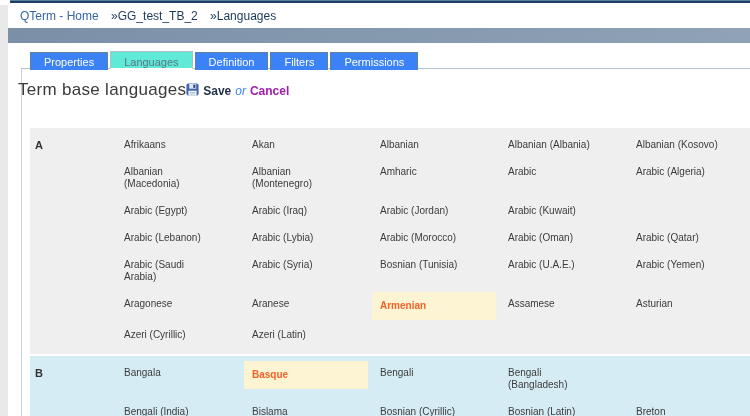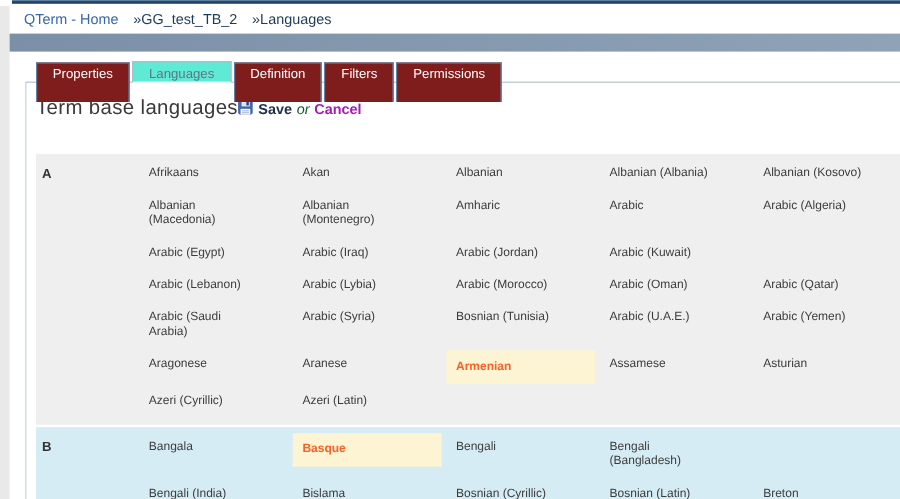--- a/index.html
+++ b/index.html
@@ -14,34 +14,34 @@
   .breadcrumb { position:absolute; left:20px; top:7px; height:18px; line-height:18px; font-size:12px; white-space:nowrap; }
   .breadcrumb a { text-decoration:none; margin-right:9px; cursor:pointer; }
   .crumb-home { color:#3567a5; }
   .crumb-item { color:#1c3a5a; }
   .steel-bar { position:absolute; left:8px; right:0; top:28px; height:15px;
     background:linear-gradient(90deg,#7b90a7,#8fa2b6); }
   .panel-vline { position:absolute; left:21px; top:69px; bottom:0; width:0; border-left:1px solid #c6d3dc; }
   .tabs-line { position:absolute; left:21px; right:0; top:68px; height:1px; background:#b3c4d1; }
   .tabs { position:absolute; left:30px; top:52px; display:flex; gap:2px; z-index:2; }
   .tab {
-    height:33px; padding:2px 13px 0 13px; font-size:11px; line-height:14px;
-    background:#7f1d1d; color:#ffffff; border:1px solid #62829b; border-bottom:none;
+    height:18px; padding:2px 13px 0 13px; font-size:11px; line-height:14px;
+    background:#3b82f6; color:#ffffff; border:1px solid #62829b; border-bottom:none;
     cursor:pointer; white-space:nowrap;
   }
   .tab.active {
     background:#5eead4; color:#5c7689; border:1px solid #aabecb; border-bottom:1px solid #ffffff;
     height:18px; margin-top:-1px; padding-top:3px;
   }
-  .heading-row { position:absolute; left:30px; top:80px; display:flex; align-items:flex-start; }
+  .heading-row { position:absolute; left:18px; top:80px; display:flex; align-items:flex-start; }
   .page-title { font-size:17px; font-weight:400; color:#3a3a3a; letter-spacing:.3px; }
   .save-area { display:flex; align-items:center; margin-top:3px; font-size:12px; white-space:nowrap; }
   .save-icon { margin-right:4px; display:inline-block; }
   .save-link { color:#1f2f49; font-weight:bold; text-decoration:none; cursor:pointer; }
-  .or-text { color:#14532d; margin:0 4px;font-style:italic; }
+  .or-text { color:#3b82f6; margin:0 4px;font-style:italic; }
   .cancel-link { color:#a21caf; text-decoration:none; cursor:pointer;font-weight:bold; }
   #sections { position:absolute; left:30px; right:0; top:128px; bottom:0; overflow:hidden; }
   .section { padding:11px 0 13px 5px; margin-bottom:2px; }
   .theme-gray { background:#efefef; }
   .theme-blue { background:#d6ecf4; }
   .grid-row { display:grid; grid-template-columns:69px repeat(5,108px); column-gap:20px; margin-bottom:15px; }
   .grid-row:last-child { margin-bottom:0; }
   .letter { font-size:11px; font-weight:bold; color:#333333; line-height:12px; }
   .lang { font-size:10px; color:#3c3c3c; line-height:12px; white-space:pre-line; cursor:pointer; }
   .lang.highlight {

